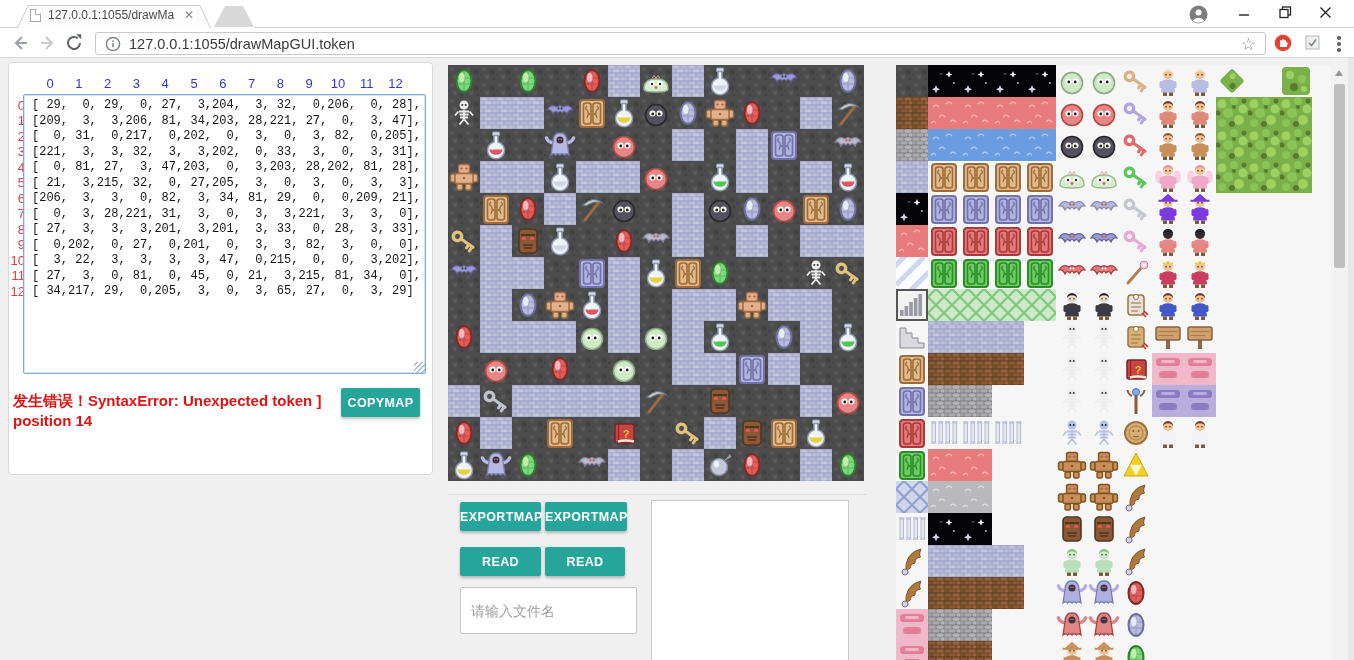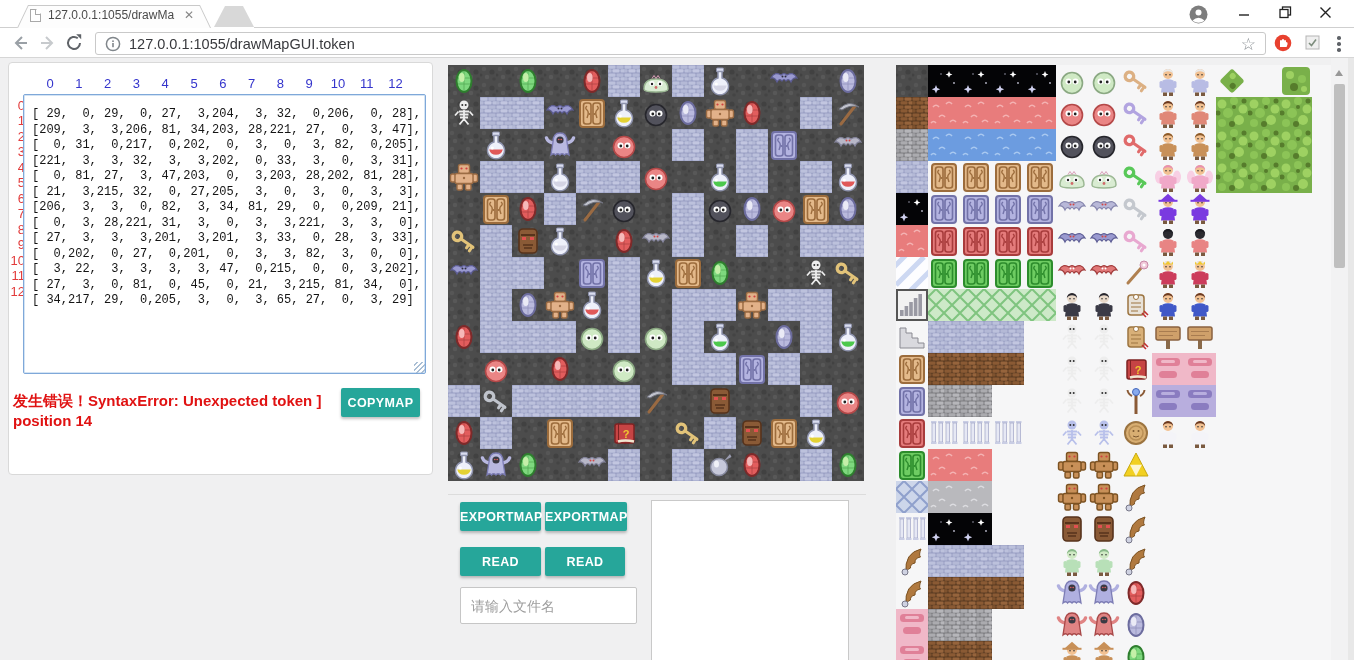--- a/index.html
+++ b/index.html
@@ -46,42 +46,42 @@
   .content { position:absolute; left:0; top:58px; width:1354px; height:602px; background:#f0f0f1; overflow:hidden; }
 
   
   .left-panel { position:absolute; left:8px; top:4px; width:425px; height:413px; background:#fff;
     border:1px solid #d9d9d9; border-radius:4px; }
   .col-header { position:absolute; top:13px; width:20px; text-align:center; font-size:13px; color:#3434cc; }
   .row-header { position:absolute; left:0; width:16px; text-align:right; font-size:13px; color:#e23b3b; }
   .matrix-area { position:absolute; left:14px; top:31px; width:403px; height:280px;
     font-family:"Liberation Mono","DejaVu Sans Mono",monospace; font-size:12px; line-height:15.5px;
     color:#141414; border:1px solid #7fa8d9; box-shadow:inset 0 0 0 1px #d4e4f4; border-radius:2px;
-    padding:12px 2px 3px 8px; resize:none; white-space:pre; overflow:hidden; outline:none; background:#fff; }
+    padding:3px 2px 3px 8px; resize:none; white-space:pre; overflow:hidden; outline:none; background:#fff; }
   .resize-grip { position:absolute; left:405px; top:299px; width:11px; height:11px;
     background:repeating-linear-gradient(135deg,transparent 0 2px,#a9bed4 2px 3.5px); }
   .error-text { position:absolute; left:4px; top:328px; width:336px; font-size:15px; font-weight:bold;
     color:#e01212; line-height:20px; }
   .btn { border:none; border-radius:2px; background:#26a69a; color:#fff; font-weight:bold;
     font-size:12.5px; letter-spacing:.4px; text-align:center; cursor:pointer;
     box-shadow:0 2px 3px rgba(0,0,0,.25); font-family:inherit; }
   .copymap-btn { position:absolute; left:332px; top:325px; width:79px; height:29px; }
 
   
   .map-grid { position:absolute; left:448px; top:7px; width:416px; height:416px;
     display:grid; grid-template-columns:repeat(13,32px); grid-auto-rows:32px; line-height:0; }
   .map-grid svg, .pal-cell svg { display:block; }
 
   
   .map-hr { position:absolute; left:448px; top:436px; width:418px; height:1px; background:#dcdcdc; }
   .clearmap-btn  { position:absolute; left:460px; top:444px; width:81px; height:29px; }
   .exportmap-btn { position:absolute; left:545px; top:444px; width:82px; height:29px; }
   .read-btn  { position:absolute; left:460px; top:489px; width:81px; height:29px; }
   .write-btn { position:absolute; left:545px; top:489px; width:80px; height:29px; }
-  .filename-input { position:absolute; left:460px; top:529px; width:177px; height:37px;
+  .filename-input { position:absolute; left:460px; top:529px; width:177px; height:47px;
     border:1px solid #c6c6c6; border-radius:2px; padding:0 10px; font-size:14px; color:#0369a1;
     font-family:inherit; background:#fff; outline:none; }
   .filename-input::placeholder { color:#9e9e9e; }
   .export-output { position:absolute; left:651px; top:442px; width:198px; height:166px;
     border:1px solid #c9c9c9; background:#fff; resize:none; outline:none; }
 
   
   .palette { position:absolute; left:896px; top:7px; width:436px; height:595px; background:#f6f6f7; overflow:hidden; }
   .pal-row { display:flex; height:32px; }
   .pal-cell { width:32px; height:32px; }

